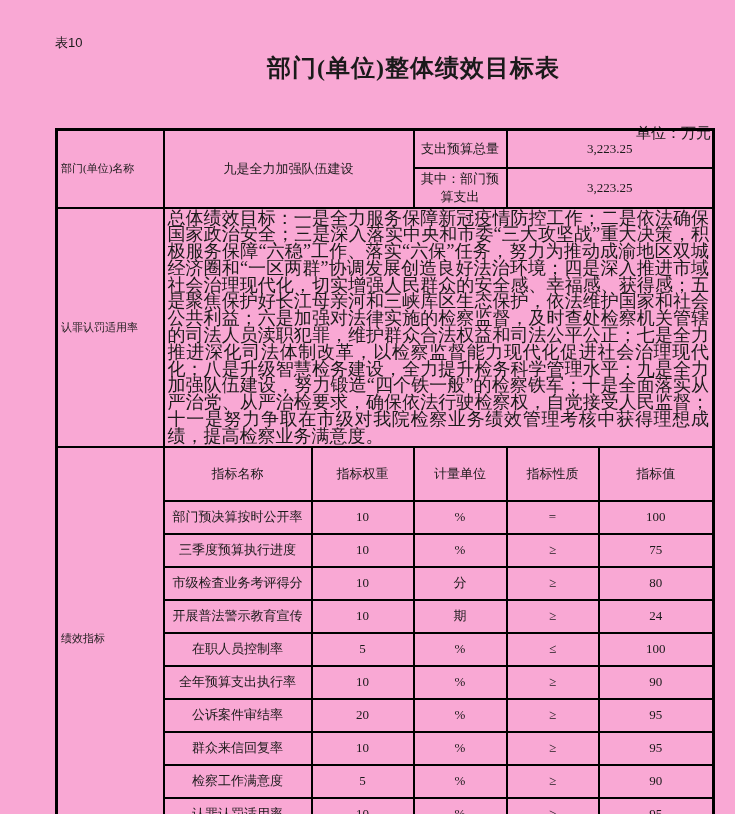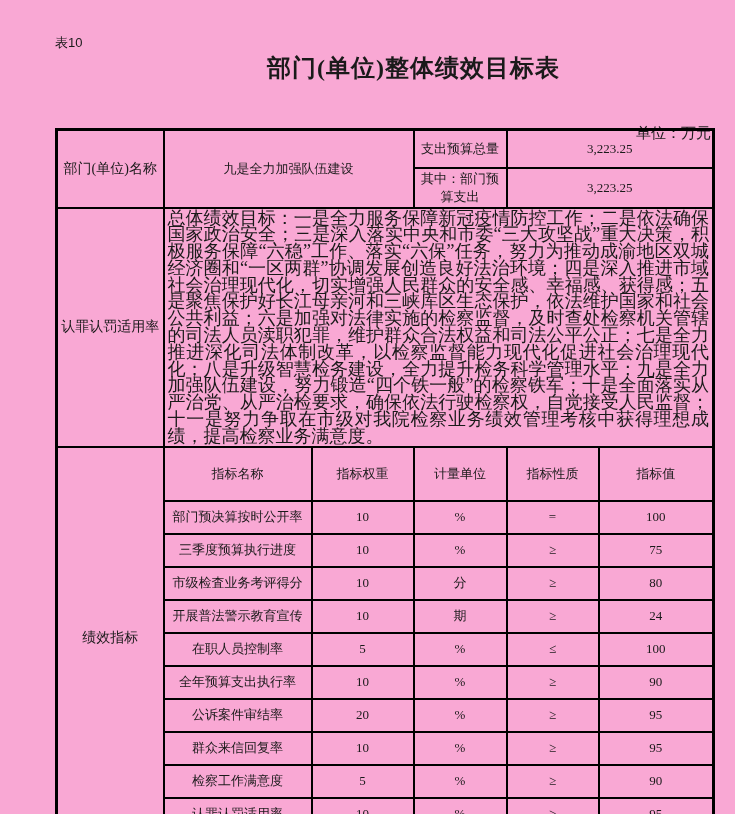--- a/index.html
+++ b/index.html
@@ -33,21 +33,21 @@
     border:3px solid #000;
     font-size:13px;
   }
   table.main td{
     border:2px solid #000;
     vertical-align:middle;
     padding:1px 3px;
     overflow:hidden;
   }
   td.c{text-align:center;}
-  td.label{text-align:center;font-size:14px;padding:1px 1px;}
+  td.label{text-align:left;font-size:11px;padding:1px 1px;}
   td.name{text-align:center;padding-left:7px;}
   td.num{text-align:center;}
   tr.r-basic1{height:38px;}
   tr.r-basic2{height:37px;}
   tr.r-target{height:202px;}
   tr.r-head{height:54px;}
   tr.r-data{height:33px;}
   td.target-text{
     text-align:justify;
     font-size:18px;

